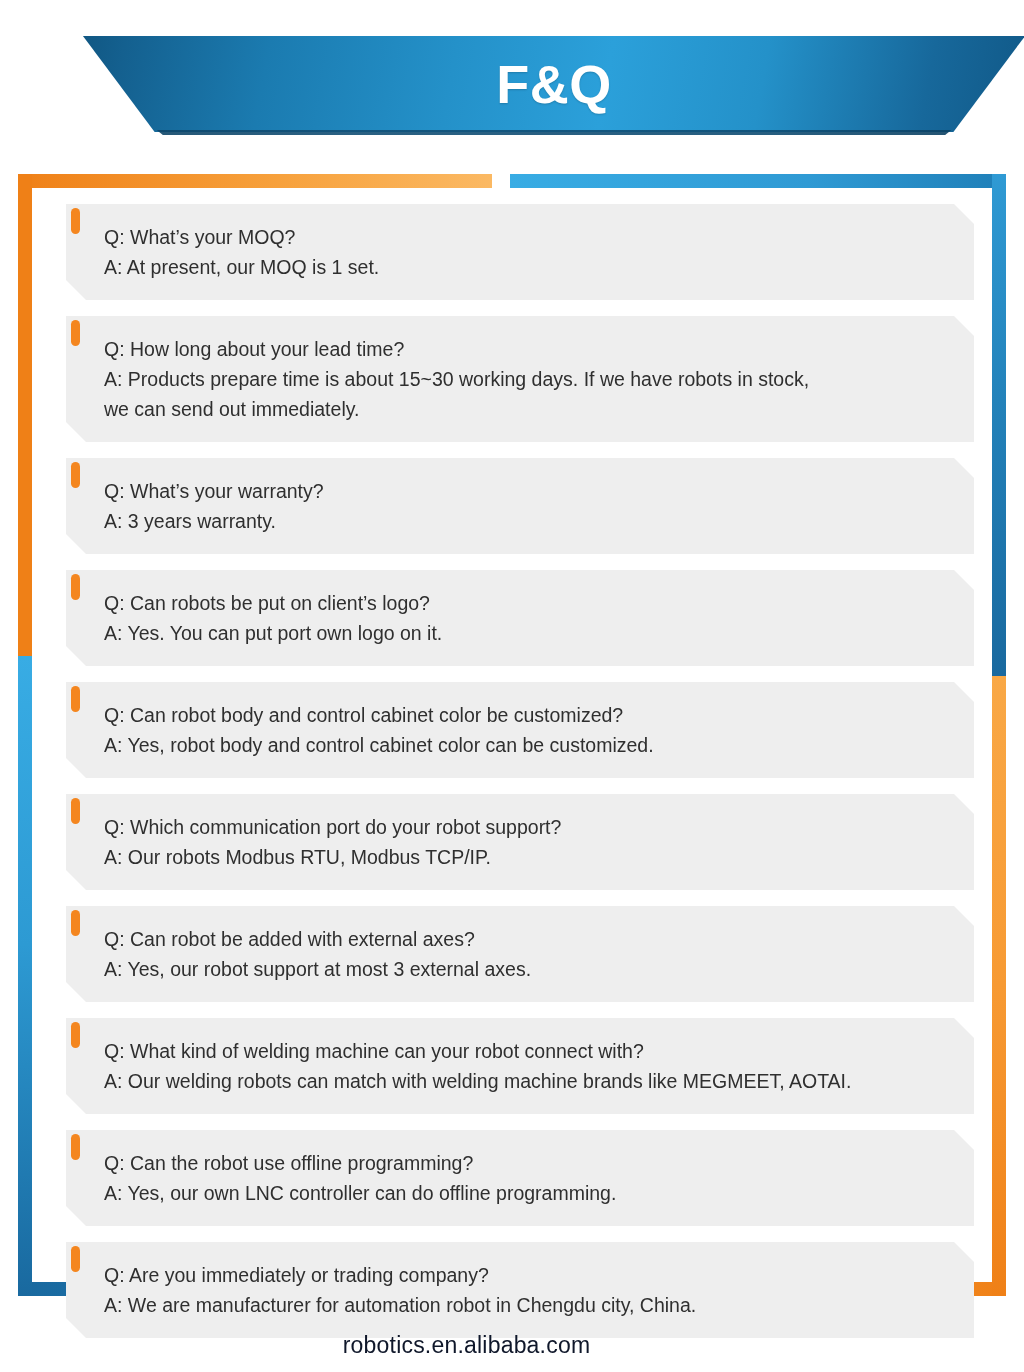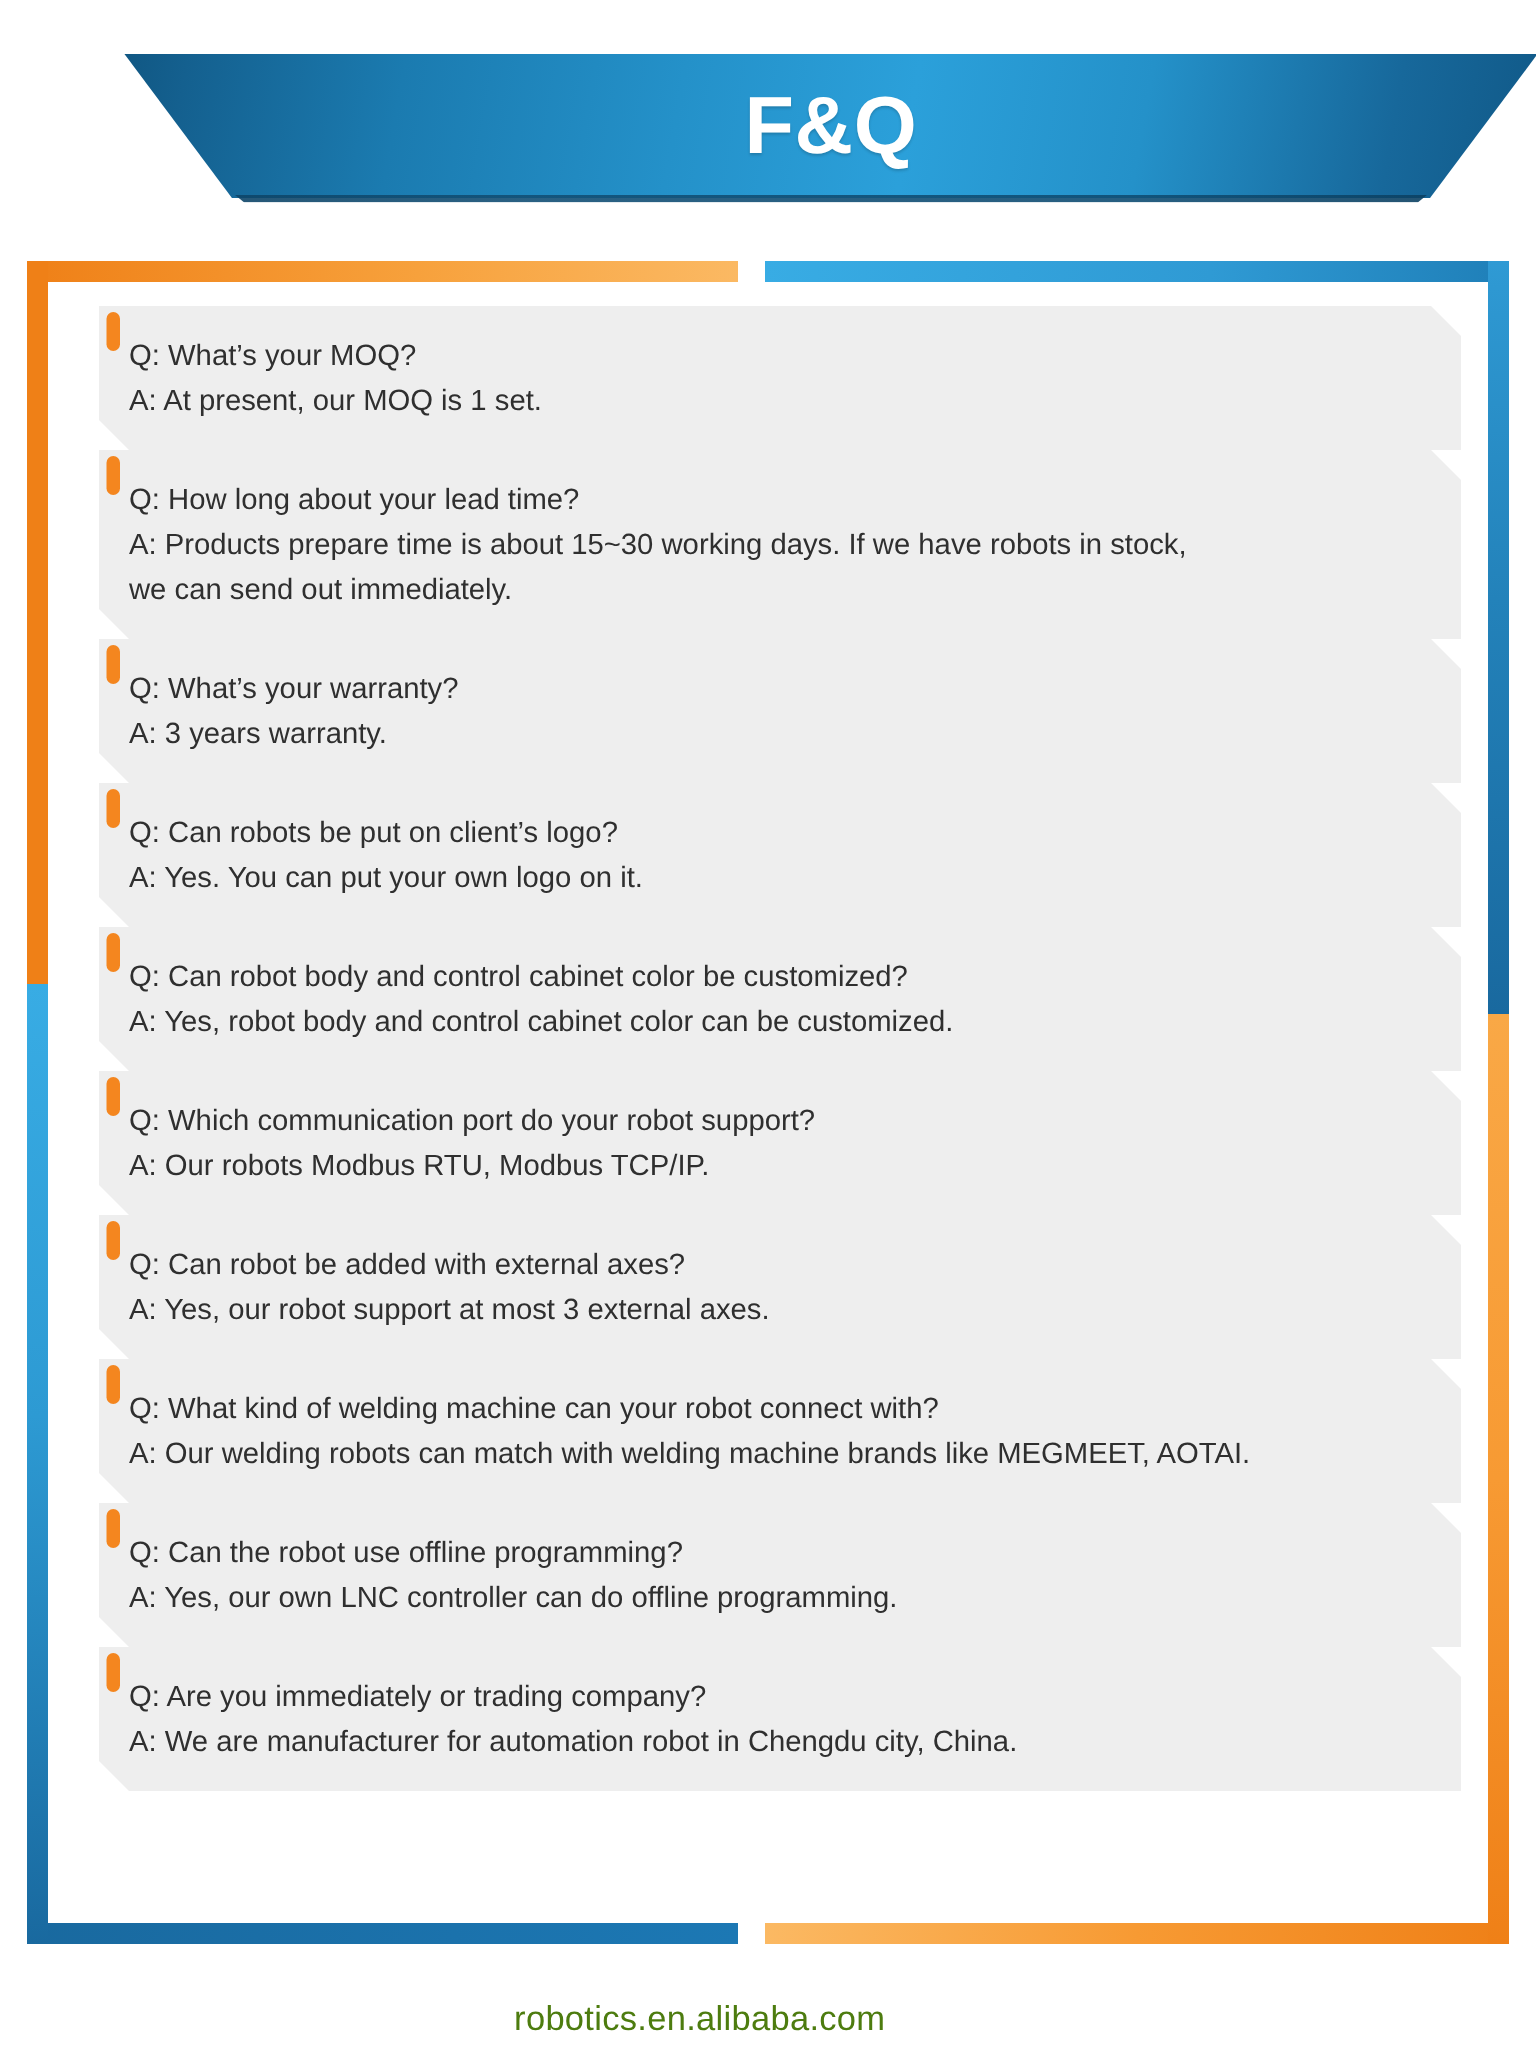--- a/index.html
+++ b/index.html
@@ -142,21 +142,22 @@
   
   #faq-list {
     position: absolute;
     left: 66px;
     top: 204px;
     width: 908px;
   }
   .faq-card {
     position: relative;
     background: #eeeeee;
-    padding: 18px 30px 18px 20px;
+    margin-bottom: 16px;
+    padding: 18px 30px 18px 38px;
     clip-path: polygon(
         0 0,
         calc(100% - 20px) 0,
         100% 20px,
         100% 100%,
         20px 100%,
         0 calc(100% - 20px));
   }
   .faq-marker {
     position: absolute;
@@ -177,21 +178,21 @@
   .faq-answer { }
 
   
   #watermark {
     position: absolute;
     left: 0;
     top: 1332px;
     width: 933px;
     text-align: center;
     font-size: 23px;
-    color: #4d7c0f;
+    color: #0f172a;
     letter-spacing: .2px;
   }
 </style>
 </head>
 <body>
 
 <div id="header-banner">
   <div id="banner-shape"></div>
   <div id="banner-underline"></div>
   <div id="banner-title">F&amp;Q</div>
@@ -225,21 +226,21 @@
 we can send out immediately.</div>
     </div>
     <div class="faq-card">
       <div class="faq-marker"></div>
       <div class="faq-line faq-question">Q: What’s your warranty?</div>
       <div class="faq-line faq-answer">A: 3 years warranty.</div>
     </div>
     <div class="faq-card">
       <div class="faq-marker"></div>
       <div class="faq-line faq-question">Q: Can robots be put on client’s logo?</div>
-      <div class="faq-line faq-answer">A: Yes. You can put your own logo on it.</div>
+      <div class="faq-line faq-answer">A: Yes. You can put port own logo on it.</div>
     </div>
     <div class="faq-card">
       <div class="faq-marker"></div>
       <div class="faq-line faq-question">Q: Can robot body and control cabinet color be customized?</div>
       <div class="faq-line faq-answer">A: Yes, robot body and control cabinet color can be customized.</div>
     </div>
     <div class="faq-card">
       <div class="faq-marker"></div>
       <div class="faq-line faq-question">Q: Which communication port do your robot support?</div>
       <div class="faq-line faq-answer">A: Our robots Modbus RTU, Modbus TCP/IP.</div>

